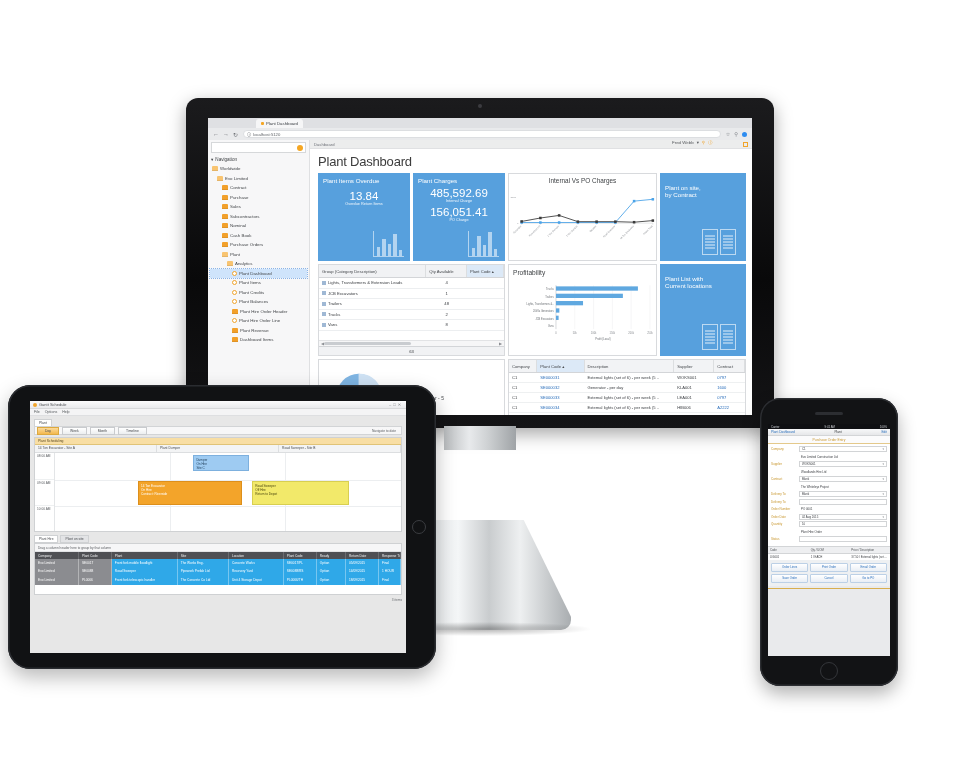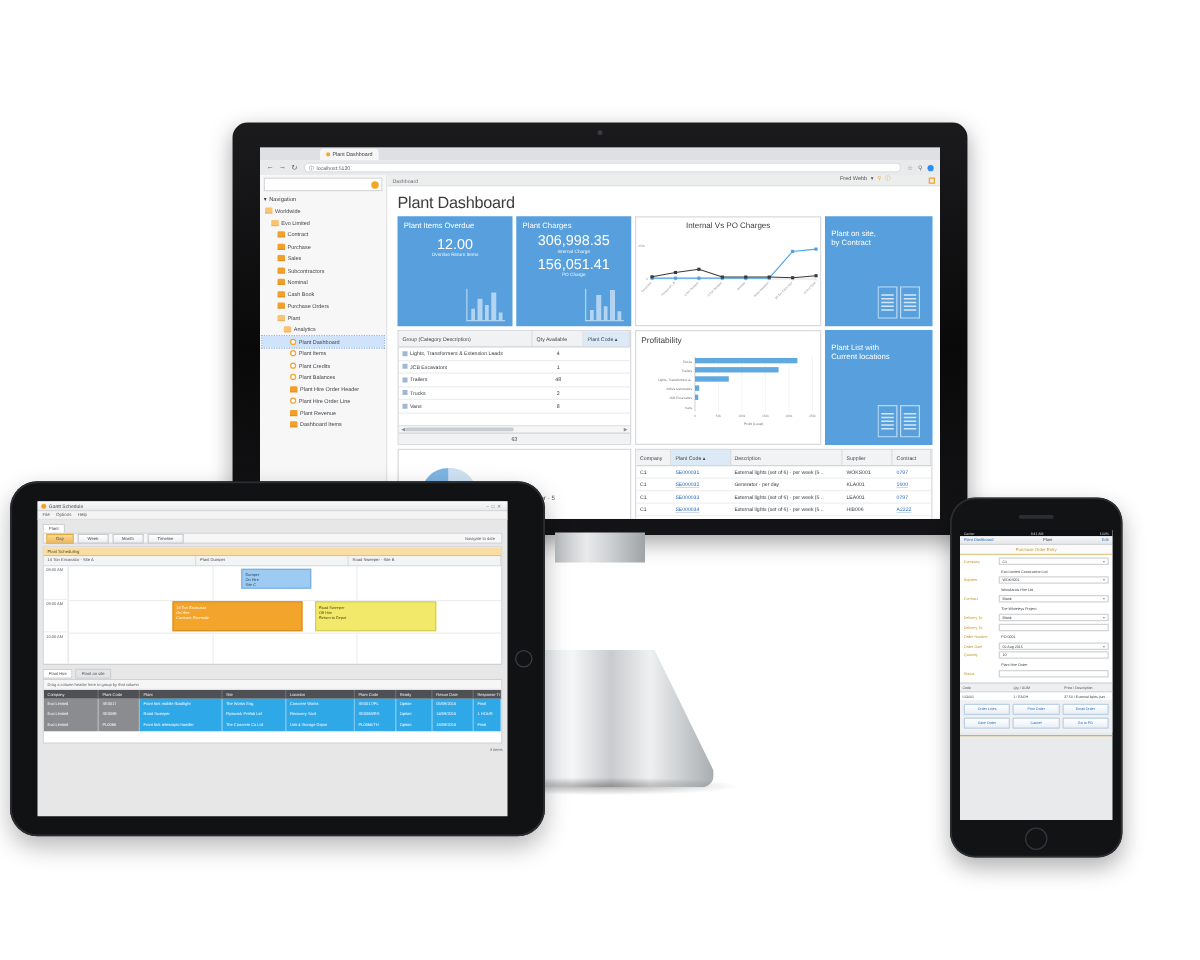--- a/index.html
+++ b/index.html
@@ -335,34 +335,34 @@
             <span class="crumb-ic"></span>
           </div>
           <div class="pg-title">Plant Dashboard</div>
 
           <div class="grid-area">
 
             <div class="row1">
 
               <div class="tile" style="width:92px">
                 <div class="tile-t">Plant Items Overdue</div>
-                <div class="tile-big">12.00</div>
+                <div class="tile-big">13.84</div>
                 <div class="tile-sub">Overdue Return Items</div>
                 <div class="tile-bars">
                   <i style="height:9px"></i>
                     <i style="height:17px"></i>
                     <i style="height:12px"></i>
                     <i style="height:22px"></i>
                     <i style="height:6px"></i>
                 </div>
               </div>
 
               <div class="tile" style="width:92px">
                 <div class="tile-t">Plant Charges</div>
-                <div class="tile-big" style="margin-top:3px">306,998.35</div>
+                <div class="tile-big" style="margin-top:3px">485,592.69</div>
                 <div class="tile-sub">Internal Charge</div>
                 <div class="tile-big" style="margin-top:3px">156,051.41</div>
                 <div class="tile-sub">PO Charge</div>
                 <div class="tile-bars">
                   <i style="height:8px"></i>
                     <i style="height:20px"></i>
                     <i style="height:11px"></i>
                     <i style="height:24px"></i>
                     <i style="height:7px"></i>
                 </div>

